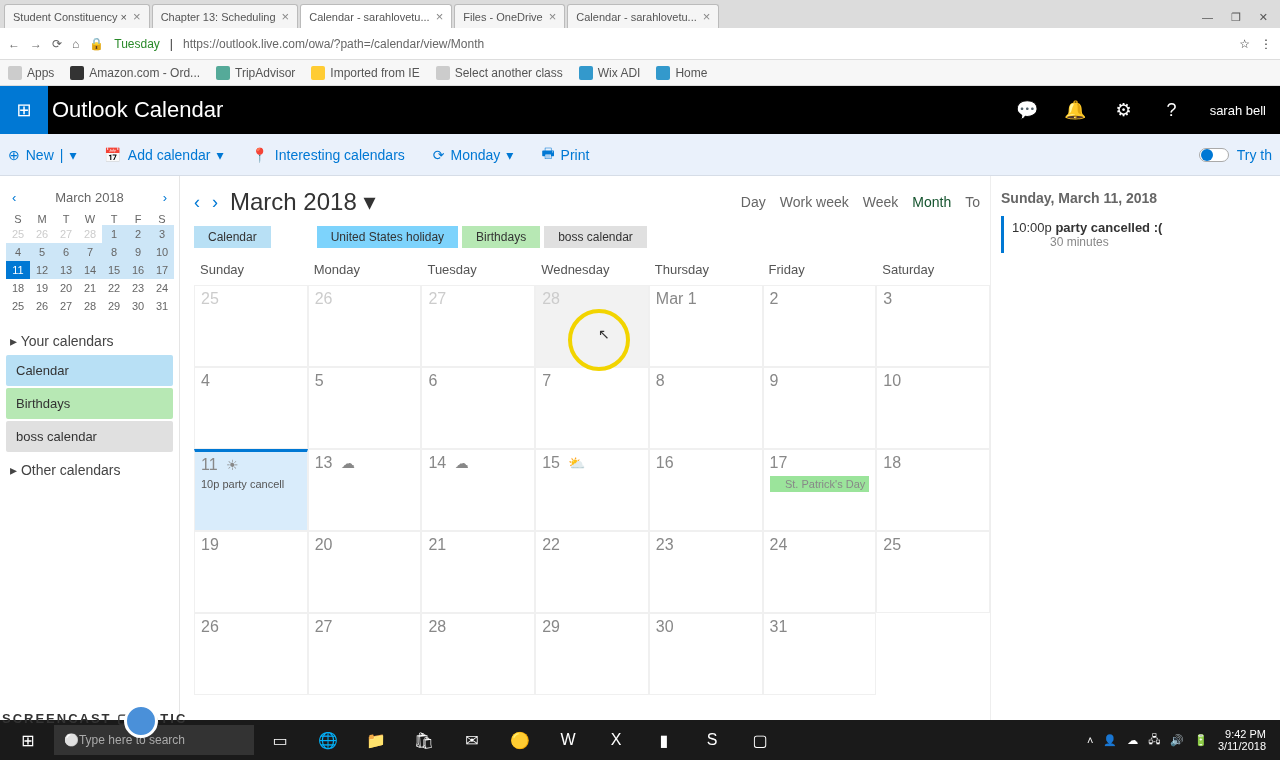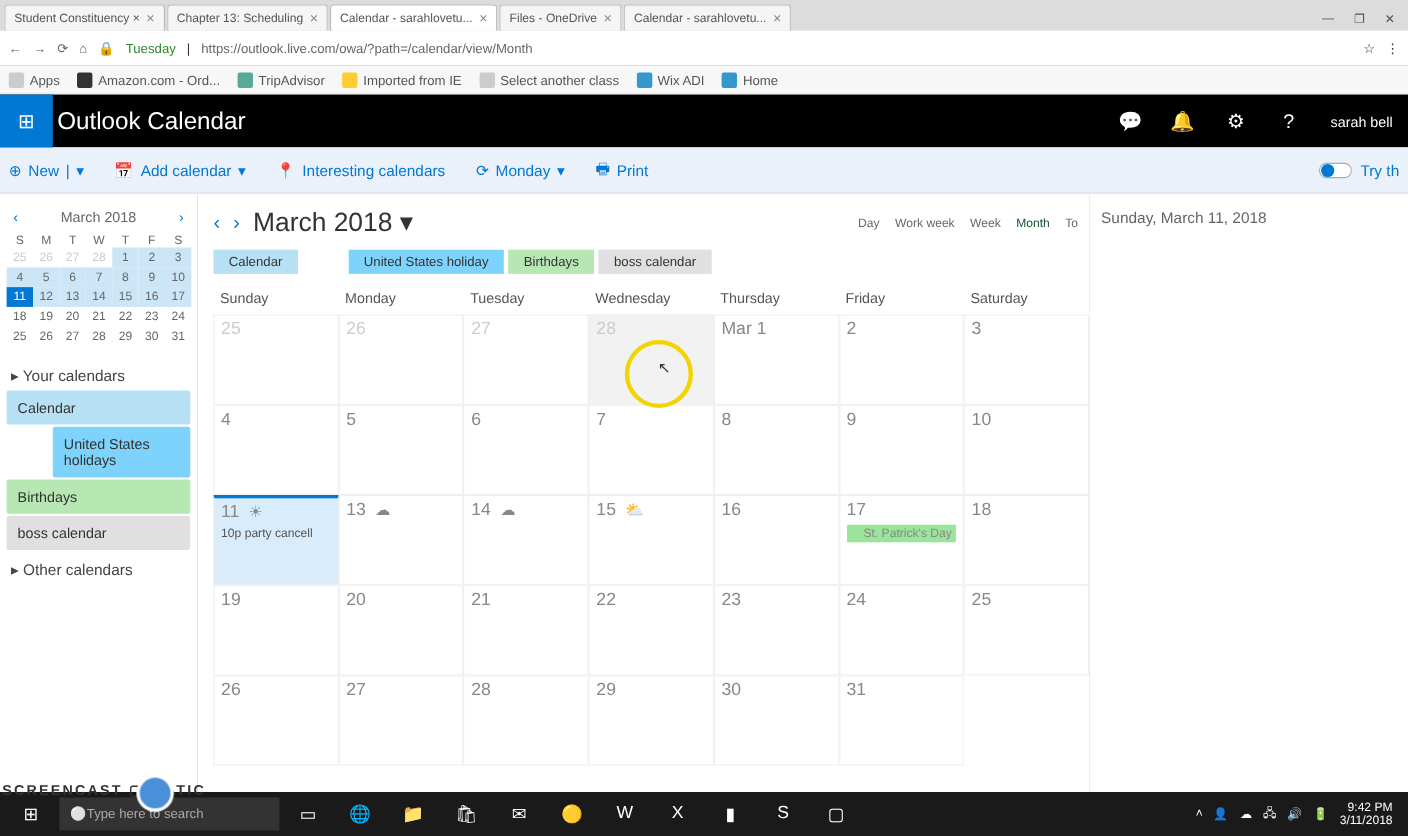--- a/index.html
+++ b/index.html
@@ -57,40 +57,40 @@
 .cal-teal { background: #7dd3fc; margin-left: 42px; }
 .cal-green { background: #b7e8b4; }
 .cal-gray { background: #e0e0e0; }
 
 .content { flex: 1; display: flex; }
 .grid-wrap { flex: 1; padding: 8px 0 0 14px; display: flex; flex-direction: column; }
 
 .month-nav { display: flex; align-items: center; gap: 12px; padding: 4px 0 10px; }
 .month-nav .arr { color: #0078d4; font-size: 18px; cursor: pointer; }
 .month-title { font-size: 24px; color: #333; font-weight: 400; }
-.views { margin-left: auto; display: flex; gap: 14px; font-size: 11px; color: #666; padding-right: 10px; }
+.views { margin-left: auto; display: flex; gap: 14px; font-size: 14px; color: #666; padding-right: 10px; }
 .views .on { color: #14532d; }
 
 .cal-chips { display: flex; gap: 4px; padding-bottom: 6px; }
 .chip { padding: 4px 14px; font-size: 12px; }
 
 .grid-head { display: grid; grid-template-columns: repeat(7, 1fr); }
 .grid-head div { padding: 8px 6px; font-size: 13px; color: #555; }
 
 .grid-body { display: grid; grid-template-columns: repeat(7, 1fr); grid-auto-rows: 82px; flex: 1; }
 .cell { border: 1px solid #f0f0f0; padding: 4px 6px; font-size: 16px; color: #888; position: relative; }
 .cell.dim { color: #ccc; }
 .cell.wed28 { background: #f2f2f2; }
 .cell.selected { background: #d9ecfb; border-top: 3px solid #0078d4; }
 .weather { font-size: 14px; margin-left: 4px; }
 .evt { font-size: 11px; color: #555; margin-top: 4px; white-space: nowrap; overflow: hidden; }
 .evt-green { background: #9be49b; font-size: 11px; padding: 2px 4px; margin-top: 4px; text-align: right; }
 
 .agenda { width: 290px; border-left: 1px solid #eee; padding: 14px 10px; }
-.agenda-date { font-size: 14px; color: #666; margin-bottom: 10px; }
+.agenda-date { font-size: 14px; color: #666; margin-bottom: 10px; font-weight: bold; }
 .agenda-item { border-left: 3px solid #0078d4; padding: 4px 8px; font-size: 13px; }
 .agenda-item .t1 { color: #333; }
 .agenda-item .t2 { color: #888; font-size: 12px; padding-left: 38px; }
 
 
 .hl-circle { position: absolute; width: 62px; height: 62px; border: 4px solid #f2d400; border-radius: 50%; left: 568px; top: 309px; pointer-events: none; z-index: 50; }
 .cursor-arrow { position: absolute; left: 598px; top: 326px; font-size: 14px; z-index: 51; }
 
 
 .taskbar { position: fixed; bottom: 0; left: 0; right: 0; height: 40px; background: #1a1a1a; display: flex; align-items: center; padding: 0 6px; gap: 4px; z-index: 100; }
@@ -272,21 +272,20 @@
           <div>27</div>
           <div>28</div>
           <div>29</div>
           <div>30</div>
           <div>31</div>
         </div>
     </div>
     <div class="cals-header">▸ <span>Your calendars</span></div>
     <div id="cal-list">
         <div class="cal-item cal-blue">Calendar</div>
-        <div class="cal-item cal-teal">United States holidays</div>
         <div class="cal-item cal-green">Birthdays</div>
         <div class="cal-item cal-gray">boss calendar</div>
       </div>
     <div class="cals-header">▸ <span>Other calendars</span></div>
   </div>
 
   <div class="content">
     <div class="grid-wrap">
       <div class="month-nav">
         <span class="arr">‹</span>
@@ -348,20 +347,24 @@
           <div class="cell">27</div>
           <div class="cell">28</div>
           <div class="cell">29</div>
           <div class="cell">30</div>
           <div class="cell">31</div>
         </div>
     </div>
 
     <div class="agenda">
       <div class="agenda-date">Sunday, March 11, 2018</div>
+      <div class="agenda-item">
+        <div class="t1"><span>10:00p</span> <b>party cancelled :(</b></div>
+        <div class="t2">30 minutes</div>
+      </div>
     </div>
   </div>
 </div>
 
 <div class="hl-circle"></div>
 <div class="cursor-arrow">↖</div>
 
 <div class="screencast">SCREENCAST ▢ MATIC</div>
 <div class="sc-dot"></div>
 

